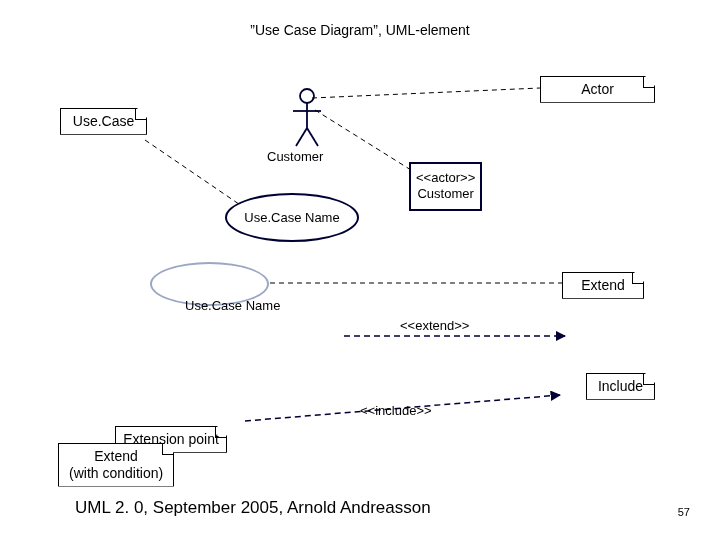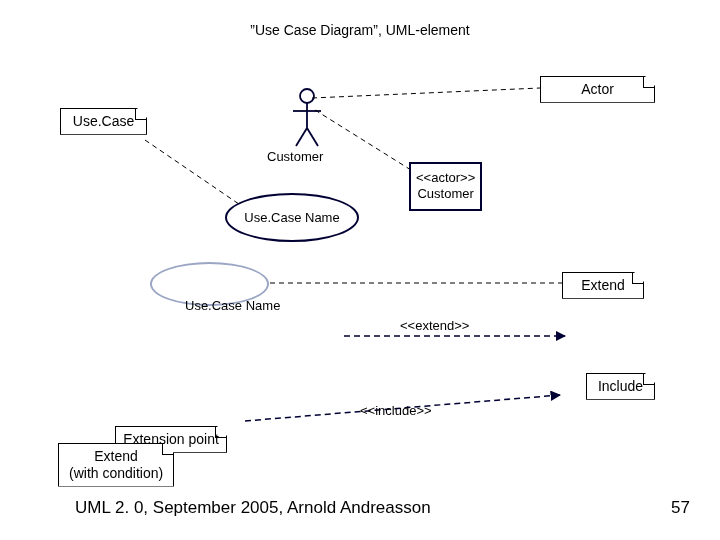--- a/index.html
+++ b/index.html
@@ -34,21 +34,21 @@
   .actorbox{
     position:absolute;
     border:2px solid #000033;
     background:#fff;
     text-align:center;
     font-size:13px;
     padding:6px 5px;
     line-height:1.25;
   }
   .footer{position:absolute;left:75px;bottom:22px;font-size:17px;}
-  .pagenum{position:absolute;right:30px;bottom:22px;font-size:17px;}
+  .pagenum{position:absolute;right:30px;bottom:22px;font-size:11px;}
   svg.conn{position:absolute;top:0;left:0;width:720px;height:540px;pointer-events:none;}
   .lbl{position:absolute;font-size:13px;}
 </style>
 </head>
 <body>
 
 <div class="stage">
   <div class="title">”Use Case Diagram”, UML-element</div>
 
   <div class="note" style="left:540px;top:76px;width:113px;">Actor</div>

